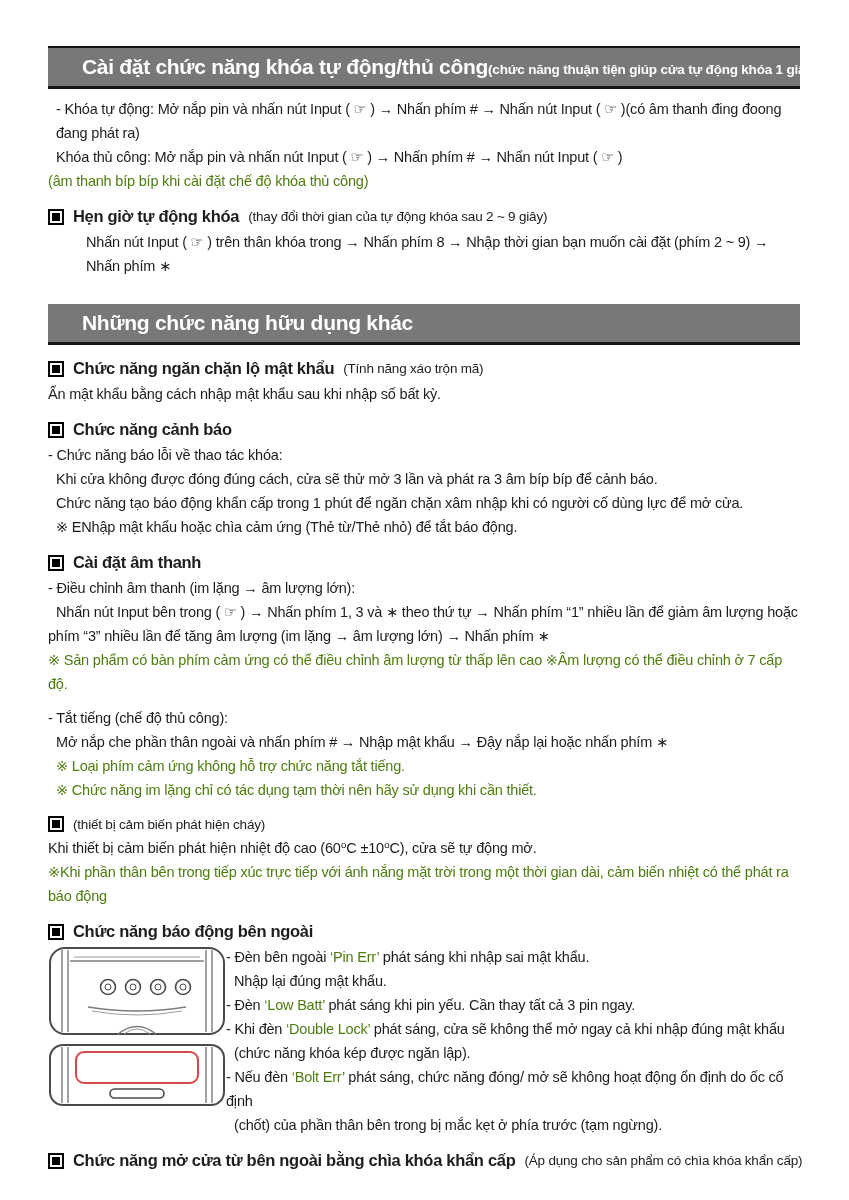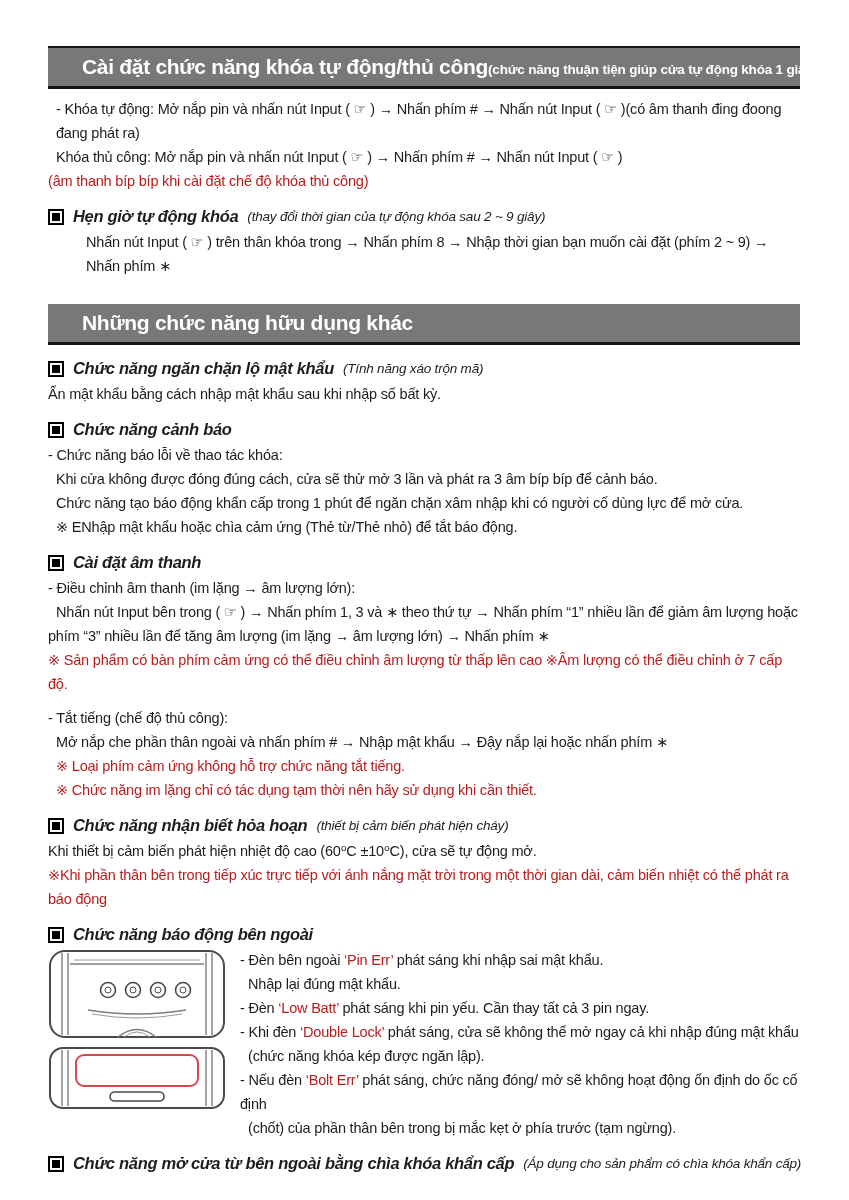--- a/index.html
+++ b/index.html
@@ -14,38 +14,38 @@
     background:#787878;color:#ffffff;
     border-bottom:3px solid #161616;
     padding:7px 10px 7px 34px;
     display:flex;align-items:baseline;
   }
   .bar.first{border-top:2px solid #161616;}
   .bar-title{font-size:21px;font-weight:bold;letter-spacing:-0.3px;white-space:nowrap;}
   .bar-note{font-size:13.5px;font-weight:bold;letter-spacing:-0.2px;white-space:nowrap;}
   
   .txt{font-size:14.5px;line-height:24px;letter-spacing:-0.2px;}
-  .red{color:#b91c1c;}
+  .red{color:#4d7c0f;}
   .indent1{padding-left:8px;}
   .indent2{padding-left:38px;}
   .cont{padding-left:8px;}
   
-  .sec-head{display:flex;align-items:center;gap:9px;margin-top:14px;margin-bottom:4px;font-style:italic;}
+  .sec-head{display:flex;align-items:center;gap:9px;margin-top:14px;margin-bottom:4px;}
   .bullet{
     width:12px;height:12px;border:2px solid #000;flex:0 0 auto;
     position:relative;background:#fff;
   }
   .bullet::after{
     content:"";position:absolute;left:2px;top:2px;width:8px;height:8px;background:#000;
   }
   .sec-title{font-size:16.5px;font-weight:bold;letter-spacing:-0.3px;white-space:nowrap;}
   .sec-note{font-size:13.5px;letter-spacing:-0.2px;white-space:nowrap;}
   .gap-top{margin-top:10px;}
   
-  .figrow{display:flex;gap:14px;margin-top:4px;}
+  .figrow{display:flex;margin-top:4px;}
   .figcol{flex:0 0 178px;display:flex;flex-direction:column;gap:6px;}
   .figcol svg{display:block;}
   .figtext{flex:1;}
   .spacer28{height:26px;}
   .spacer8{height:8px;}
 </style>
 </head>
 <body>
 
 <div class="page">
@@ -98,21 +98,20 @@
   <div class="txt cont">Nhấn nút Input bên trong ( ☞ ) → Nhấn phím 1, 3 và ∗ theo thứ tự  →  Nhấn phím “1” nhiều lần để giảm âm lượng hoặc</div>
   <div class="txt">phím “3” nhiều lần để tăng âm lượng (im lặng  →  âm lượng lớn) → Nhấn phím ∗</div>
   <div class="txt red">※ Sản phẩm có bàn phím cảm ứng có thể điều chỉnh âm lượng từ thấp lên cao   ※Âm lượng có thể điều chỉnh ở 7 cấp độ.</div>
   <div class="txt gap-top">- Tắt tiếng (chế độ thủ công):</div>
   <div class="txt cont">Mở nắp che phần thân ngoài và nhấn phím #  →  Nhập mật khẩu  →  Đậy nắp lại hoặc nhấn phím ∗</div>
   <div class="txt red cont">※ Loại phím cảm ứng không hỗ trợ chức năng tắt tiếng.</div>
   <div class="txt red cont">※ Chức năng im lặng chỉ có tác dụng tạm thời nên hãy sử dụng khi cần thiết.</div>
 
   <div class="sec-head">
     <span class="bullet"></span>
-    <span class="sec-title">Chức năng nhận biết hỏa hoạn</span>
     <span class="sec-note">(thiết bị cảm biến phát hiện cháy)</span>
   </div>
   <div class="txt">Khi thiết bị cảm biến phát hiện nhiệt độ cao (60⁰C ±10⁰C), cửa sẽ tự động mở.</div>
   <div class="txt red">※Khi phần thân bên trong tiếp xúc trực tiếp với ánh nắng mặt trời trong một thời gian dài, cảm biến nhiệt có thể phát ra báo động</div>
 
   <div class="sec-head">
     <span class="bullet"></span>
     <span class="sec-title">Chức năng báo động bên ngoài</span>
   </div>
 

